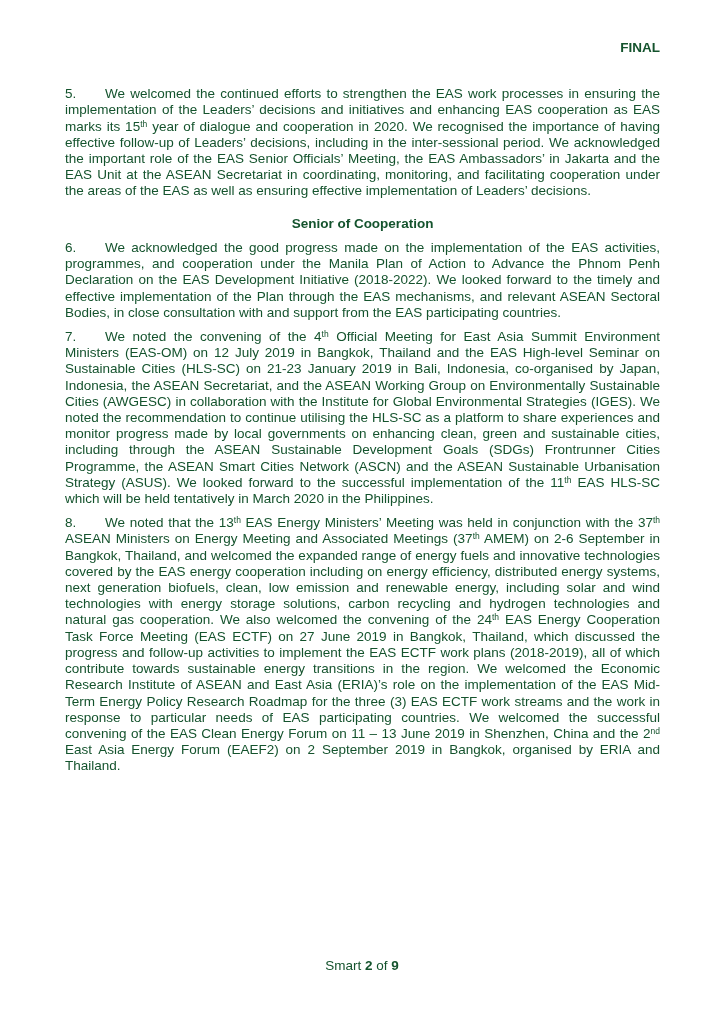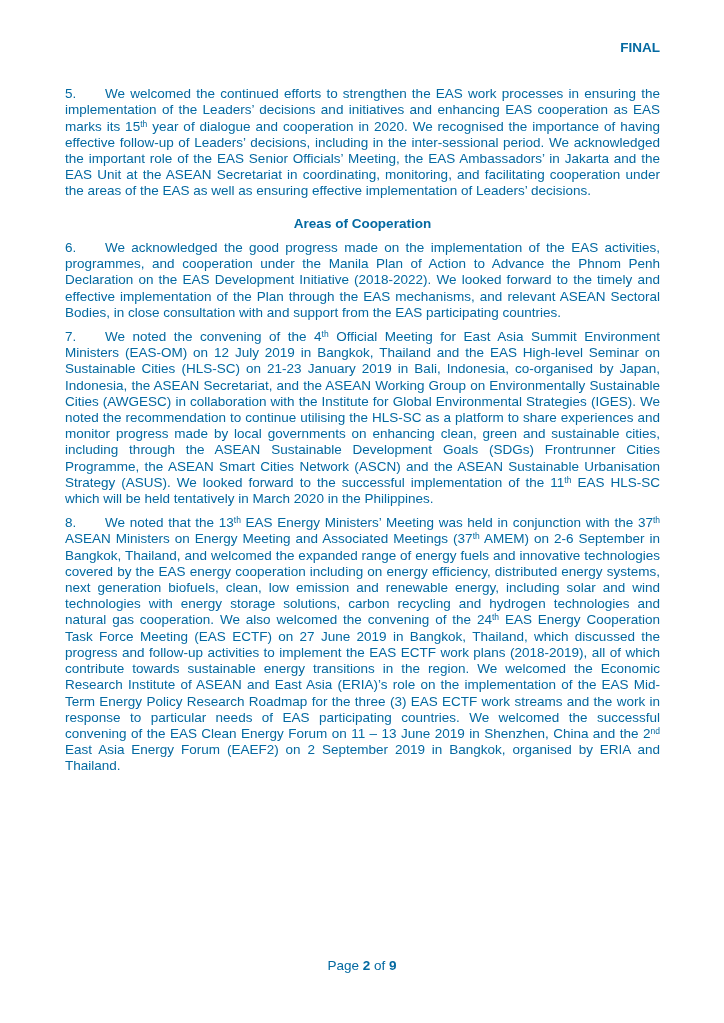--- a/index.html
+++ b/index.html
@@ -6,21 +6,21 @@
     margin: 0;
     padding: 0;
     background: #ffffff;
   }
   .page {
     position: relative;
     width: 724px;
     height: 1023px;
     box-sizing: border-box;
     background: #ffffff;
-    color: #0369a1;
+    color: #14532d;
     font-family: "Liberation Sans", sans-serif;
     font-size: 13.5px;
     line-height: 16.2px;
     padding: 40px 64px 0 65px;
     overflow: hidden;
     border-radius: 21px;
   }
   .doc-header {
     text-align: right;
     font-weight: bold;
@@ -65,32 +65,32 @@
 <body>
 
 <div class="page">
 
   <div class="doc-header">FINAL</div>
 
   <div class="block first-block para">
     <span class="pnum">5.</span><span><span>We welcomed the continued efforts to strengthen the EAS work processes in ensuring the implementation of the Leaders’ decisions and initiatives and enhancing EAS cooperation as EAS marks its 15</span><sup>th</sup><span> year of dialogue and cooperation in 2020. We recognised the importance of having effective follow-up of Leaders’ decisions, including in the inter-sessional period. We acknowledged the important role of the EAS Senior Officials’ Meeting, the EAS Ambassadors’ in Jakarta and the EAS Unit at the ASEAN Secretariat in coordinating, monitoring, and facilitating cooperation under the areas of the EAS as well as ensuring effective implementation of Leaders’ decisions.</span></span>
   </div>
 
-  <div class="block heading-center"><span>Areas of Cooperation</span></div>
+  <div class="block heading-center"><span>Senior of Cooperation</span></div>
 
   <div class="block para">
     <span class="pnum">6.</span><span><span>We acknowledged the good progress made on the implementation of the EAS activities, programmes, and cooperation under the Manila Plan of Action to Advance the Phnom Penh Declaration on the EAS Development Initiative (2018-2022). We looked forward to the timely and effective implementation of the Plan through the EAS mechanisms, and relevant ASEAN Sectoral Bodies, in close consultation with and support from the EAS participating countries.</span></span>
   </div>
 
 
   <div class="block para">
     <span class="pnum">7.</span><span><span>We noted the convening of the 4</span><sup>th</sup><span> Official Meeting for East Asia Summit Environment Ministers (EAS-OM) on 12 July 2019 in Bangkok, Thailand and the EAS High-level Seminar on Sustainable Cities (HLS-SC) on 21-23 January 2019 in Bali, Indonesia, co-organised by Japan, Indonesia, the ASEAN Secretariat, and the ASEAN Working Group on Environmentally Sustainable Cities (AWGESC) in collaboration with the Institute for Global Environmental Strategies (IGES). We noted the recommendation to continue utilising the HLS-SC as a platform to share experiences and monitor progress made by local governments on enhancing clean, green and sustainable cities, including through the ASEAN Sustainable Development Goals (SDGs) Frontrunner Cities Programme, the ASEAN Smart Cities Network (ASCN) and the ASEAN Sustainable Urbanisation Strategy (ASUS). We looked forward to the successful implementation of the 11</span><sup>th</sup><span> EAS HLS-SC which will be held tentatively in March 2020 in the Philippines.</span></span>
   </div>
 
   <div class="block para">
     <span class="pnum">8.</span><span><span>We noted that the 13</span><sup>th</sup><span> EAS Energy Ministers’ Meeting was held in conjunction with the 37</span><sup>th</sup><span> ASEAN Ministers on Energy Meeting and Associated Meetings (37</span><sup>th</sup><span> AMEM) on 2-6 September in Bangkok, Thailand, and welcomed  the expanded range of energy fuels and innovative technologies covered by the EAS energy cooperation including on energy efficiency, distributed energy systems, next generation biofuels, clean, low emission and renewable energy, including solar and wind technologies with energy storage solutions, carbon recycling and  hydrogen technologies and natural gas cooperation. We also welcomed the convening of the 24</span><sup>th</sup><span> EAS Energy Cooperation Task Force Meeting (EAS ECTF) on 27 June 2019 in Bangkok, Thailand, which discussed the progress and follow-up activities to implement the EAS ECTF work plans (2018-2019), all of which contribute towards sustainable energy transitions in the region. We welcomed the Economic Research Institute of ASEAN and East Asia (ERIA)’s role on the implementation of the EAS Mid-Term Energy Policy Research Roadmap for the three (3) EAS ECTF work streams and the work in response to particular needs of EAS participating countries. We welcomed the successful convening of the EAS Clean Energy Forum on 11 – 13 June 2019 in Shenzhen, China and the 2</span><sup>nd</sup><span> East Asia Energy Forum (EAEF2) on 2 September 2019 in Bangkok, organised by ERIA and Thailand.</span></span>
   </div>
 
   <div class="doc-footer">
-    <span>Page </span><b>2</b><span> of </span><b>9</b>
+    <span>Smart </span><b>2</b><span> of </span><b>9</b>
   </div>
 
 </div>
 
 </body></html>

